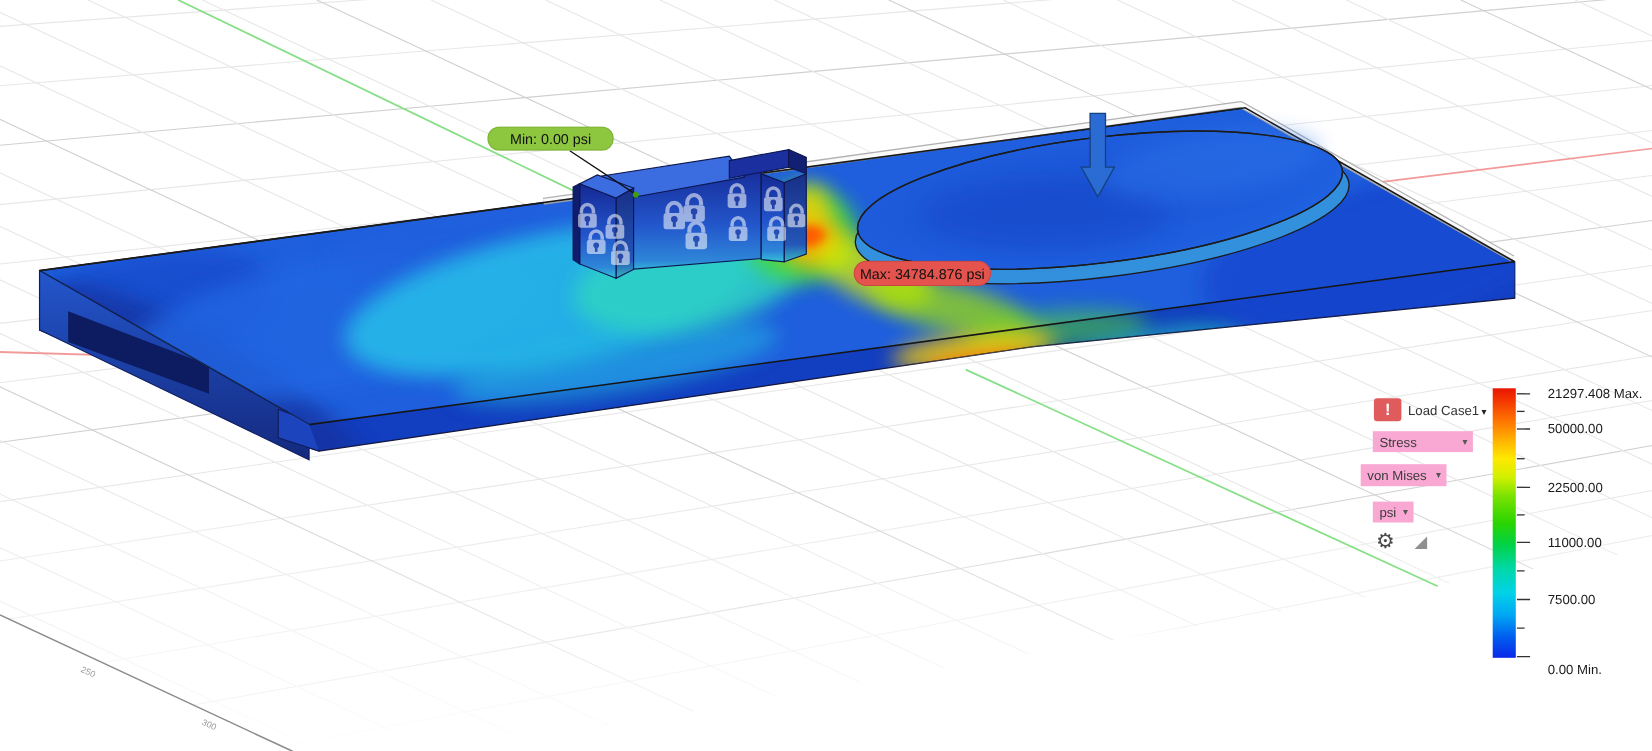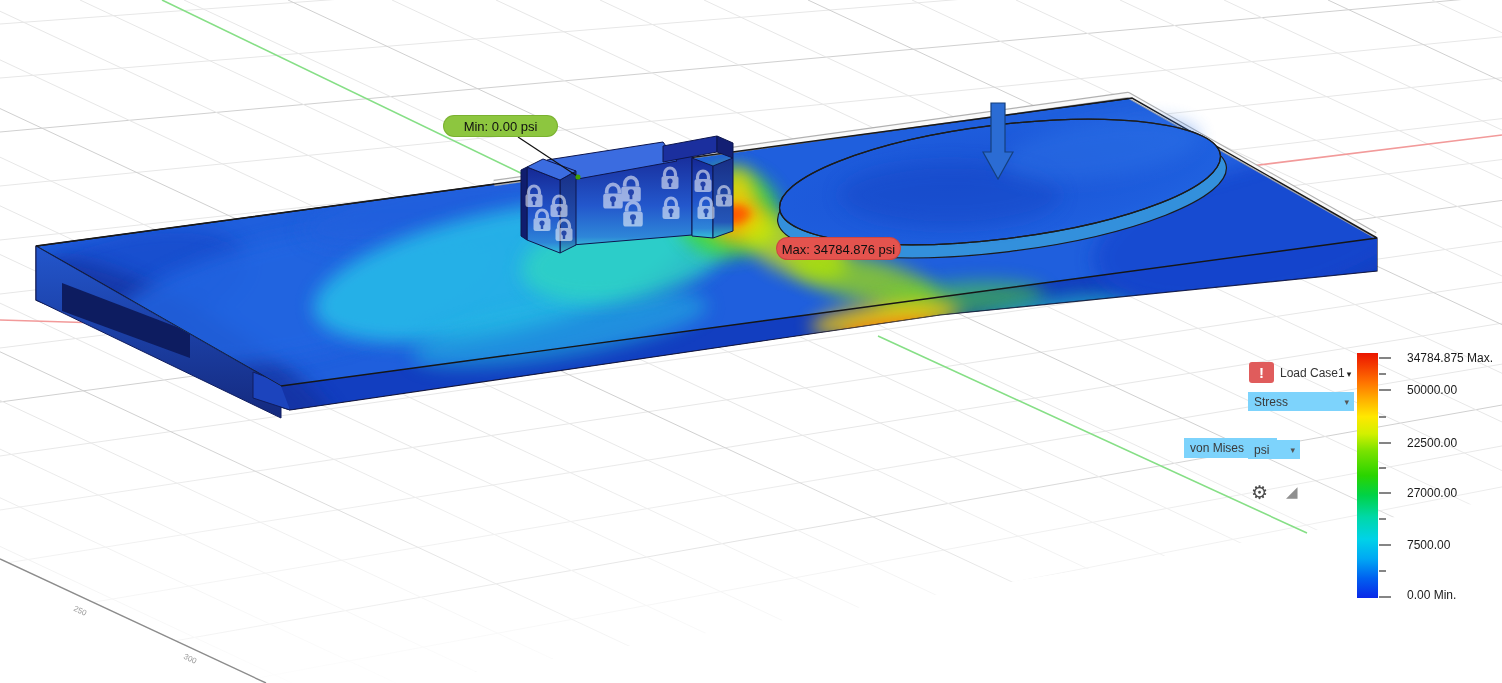--- a/index.html
+++ b/index.html
@@ -11,26 +11,26 @@
             background:#8dc63f;border:1px solid rgba(90,140,20,.35);box-sizing:border-box;}
   #max-flag{left:729px;top:237px;width:125px;height:23px;line-height:23px;border-radius:12px;
             background:#e4534e;border:1px solid rgba(150,40,35,.3);box-sizing:border-box;margin-left:47px;}
   .grid-label{position:absolute;font-size:8px;color:#9a9a9a;transform:rotate(25deg);transform-origin:left top;}
   #g-label-0{left:76px;top:604px;} #g-label-1{left:186px;top:652px;}
   .panel-item{position:absolute;text-align:center;}
   #warn-icon{left:1249px;top:362px;width:25px;height:21px;background:#e05c5c;border-radius:3px;
              color:#fff;font-weight:bold;font-size:15px;text-align:center;line-height:21px;}
   #load-case{left:1280px;top:365px;height:16px;font-size:12px;color:#333;line-height:16px;}
   #load-case .caret{font-size:9px;color:#222;margin-left:2px;}
-  .dropdown{position:absolute;background:#7dd3fc;font-size:12px;color:#3a3a3a;padding-left:15px;}
+  .dropdown{position:absolute;background:#f9a8d4;font-size:12px;color:#3a3a3a;}
   .dropdown .lbl{position:absolute;left:6px;top:50%;transform:translateY(-50%);white-space:nowrap;}
   .dropdown .caret{position:absolute;right:5px;top:50%;transform:translateY(-50%);font-size:9px;color:#555;}
   #dd-result{left:1248px;top:392px;width:91px;height:19px;}
-  #dd-component{left:1184px;top:422px;width:78px;height:20px;margin-top:16px;}
-  #dd-units{left:1248px;top:440px;width:37px;height:19px;}
+  #dd-component{left:1237px;top:422px;width:78px;height:20px;}
+  #dd-units{left:1248px;top:456px;width:37px;height:19px;}
   #gear{left:1251px;top:481px;font-size:19px;color:#4a4a4a;cursor:default;}
   #style-icon{left:1286px;top:483px;font-size:15px;color:#8f8f8f;}
   .cb-label{position:absolute;left:1407px;height:14px;font-size:12px;color:#1a1a1a;white-space:nowrap;}
 </style>
 </head>
 <body>
 
 <div id="canvas">
 
 <svg id="scene" width="1502" height="683" viewBox="0 0 1502 683">
@@ -280,20 +280,20 @@
   <span class="lbl">von Mises</span>
   <span class="caret">▾</span>
 </div>
 <div class="dropdown" id="dd-units">
   <span class="lbl">psi</span>
   <span class="caret">▾</span>
 </div>
 <div class="panel-item" id="gear">⚙</div>
 <div class="panel-item" id="style-icon">◢</div>
 
-<div class="cb-label" style="top:351px">34784.875 Max.</div>
+<div class="cb-label" style="top:351px">21297.408 Max.</div>
 <div class="cb-label" style="top:383px">50000.00</div>
 <div class="cb-label" style="top:436px">22500.00</div>
-<div class="cb-label" style="top:486px">27000.00</div>
+<div class="cb-label" style="top:486px">11000.00</div>
 <div class="cb-label" style="top:538px">7500.00</div>
-<div class="cb-label" style="top:588px">0.00 Min.</div>
+<div class="cb-label" style="top:602px">0.00 Min.</div>
 
 </div>
 
 </body></html>

